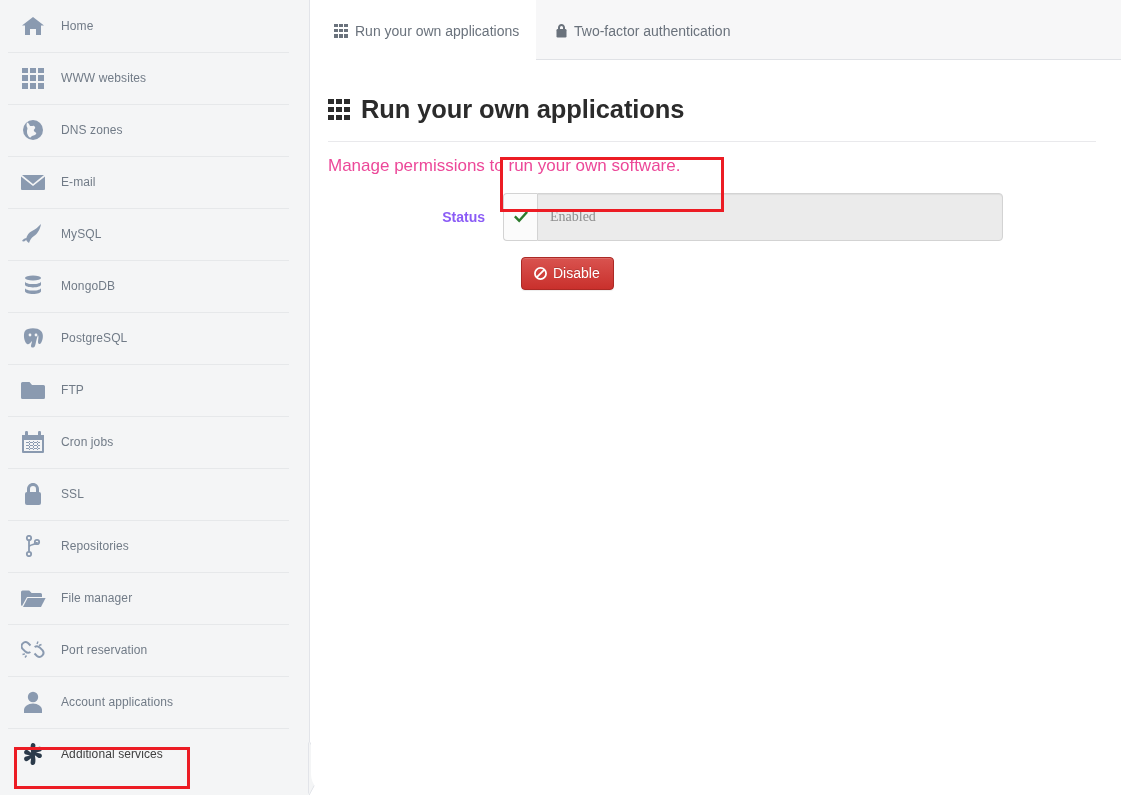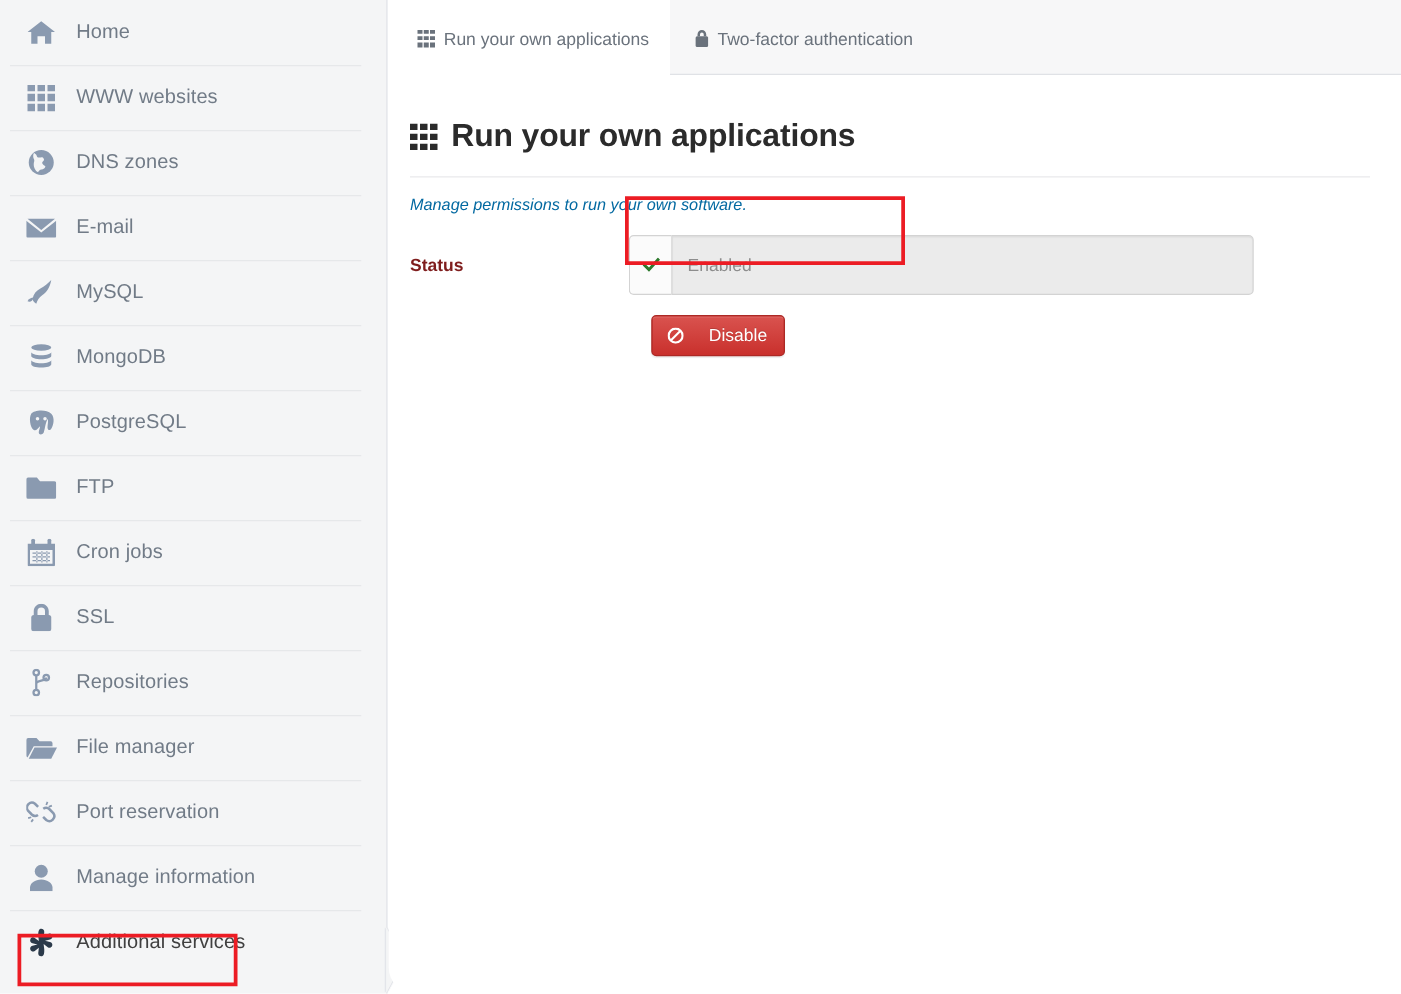--- a/index.html
+++ b/index.html
@@ -48,21 +48,21 @@
     height: 26px;
     margin-right: 15px;
     display: flex;
     align-items: center;
     justify-content: center;
     flex: 0 0 26px;
     color: #8a9ab0;
   }
   .nav-ico svg { display: block; }
   .nav-label {
-    font-size: 16px;
+    font-size: 12px;
     color: #717b87;
     letter-spacing: .1px;
     white-space: nowrap;
   }
   .nav-item.active .nav-ico { color: #2b3a4a; }
   .nav-item.active .nav-label { color: #404040; }
 
   
   #active-notch {
     position: absolute;
@@ -155,42 +155,41 @@
     display: inline-flex;
     color: #2b2b2b;
   }
   #title-rule {
     margin: 13px 25px 0 17px;
     height: 1px;
     background: #e9e9ec;
   }
   #lead {
     margin: 14px 0 0 17px;
-    font-size: 13px;
-    color: #0369a1;
-    font-style: italic;
+    font-size: 17px;
+    color: #ec4899;
   }
 
   
   #form-area {
     position: relative;
     margin-top: 17px;
     padding-left: 17px;
   }
   .form-row {
     display: flex;
     align-items: center;
   }
   .form-label {
     width: 175px;
     padding-right: 18px;
-    text-align: left;
+    text-align: right;
     font-size: 14px;
     font-weight: bold;
-    color: #7f1d1d;
+    color: #8b5cf6;
   }
   .input-group {
     display: flex;
     align-items: stretch;
     width: 500px;
   }
   .input-addon {
     width: 34px;
     display: flex;
     align-items: center;
@@ -199,36 +198,36 @@
     border: 1px solid #d3d3d3;
     border-right: none;
     border-radius: 4px 0 0 4px;
     color: #2d7a2d;
     font-size: 13px;
   }
   .input-field {
     flex: 1;
     height: 48px;
     padding: 6px 12px;
-    font-family: Liberation Sans, sans-serif;
+    font-family: Liberation Serif, serif;
     font-size: 14px;
     color: #8d8d8d;
     background: #ebebeb;
     border: 1px solid #d3d3d3;
     border-radius: 0 4px 4px 0;
     box-shadow: inset 0 1px 1px rgba(0,0,0,.06);
   }
   .actions {
     margin-top: 16px;
     padding-left: 193px;
   }
   .btn-danger {
     display: inline-flex;
     align-items: center;
-    gap: 20px;
+    gap: 6px;
     padding: 7px 13px 8px 12px;
     font-family: "Liberation Sans", sans-serif;
     font-size: 14px;
     color: #ffffff;
     background-image: linear-gradient(to bottom, #d9534f 0%, #c9302c 100%);
     background-color: #c9302c;
     border: 1px solid #ac2925;
     border-radius: 4px;
     cursor: pointer;
     text-shadow: 0 -1px 0 rgba(0,0,0,.15);
@@ -405,21 +404,21 @@
       <span class="nav-label">Port reservation</span>
     </a>
 
     <a class="nav-item">
       <span class="nav-ico">
         <svg width="20" height="22" viewBox="0 0 20 22" fill="currentColor">
             <circle cx="10" cy="6" r="5.2"></circle>
             <path d="M10 12.6c-5 0-9 3-9 6.4V22h18v-3c0-3.4-4-6.4-9-6.4z"></path>
           </svg>
       </span>
-      <span class="nav-label">Manage information</span>
+      <span class="nav-label">Account applications</span>
     </a>
 
     <a class="nav-item active">
       <span class="nav-ico">
         <svg width="24" height="24" viewBox="0 0 24 24" fill="currentColor">
             <path d="M12 1c1.5 0 2.6 1.2 2.4 2.7l-.5 4.1 3.3-2.5c1.2-.9 2.9-.5 3.5 1 .6 1.4-.2 2.9-1.7 3.2l-4 1 4 1c1.5.3 2.3 1.8 1.7 3.2-.6 1.4-2.3 1.8-3.5 1l-3.3-2.5.5 4.1C14.6 21.8 13.5 23 12 23s-2.6-1.2-2.4-2.7l.5-4.1L6.8 18.7c-1.2.9-2.9.5-3.5-1-.6-1.4.2-2.9 1.7-3.2l4-1-4-1c-1.5-.3-2.3-1.8-1.7-3.2.6-1.4 2.3-1.8 3.5-1l3.3 2.5-.5-4.1C9.4 2.2 10.5 1 12 1z"></path>
           </svg>
       </span>
       <span class="nav-label">Additional services</span>
     </a>

